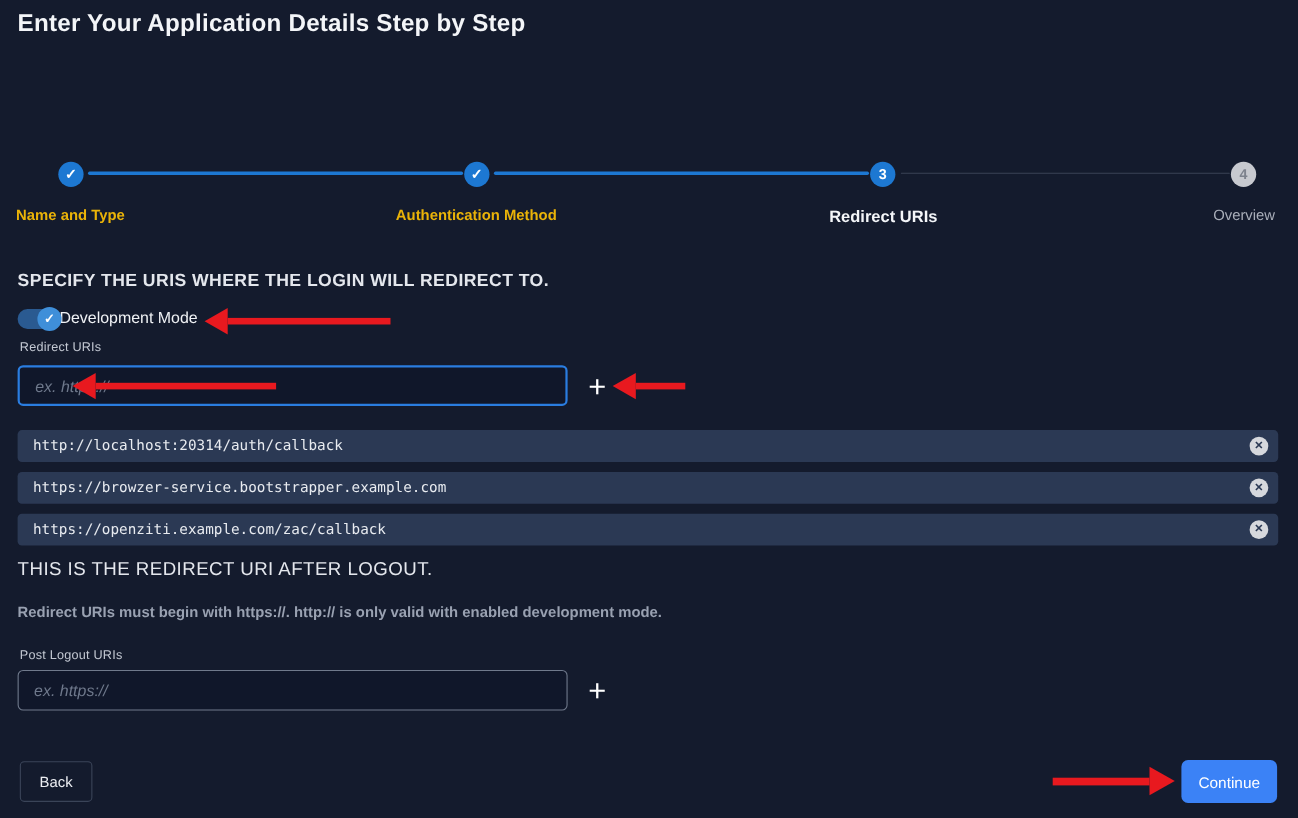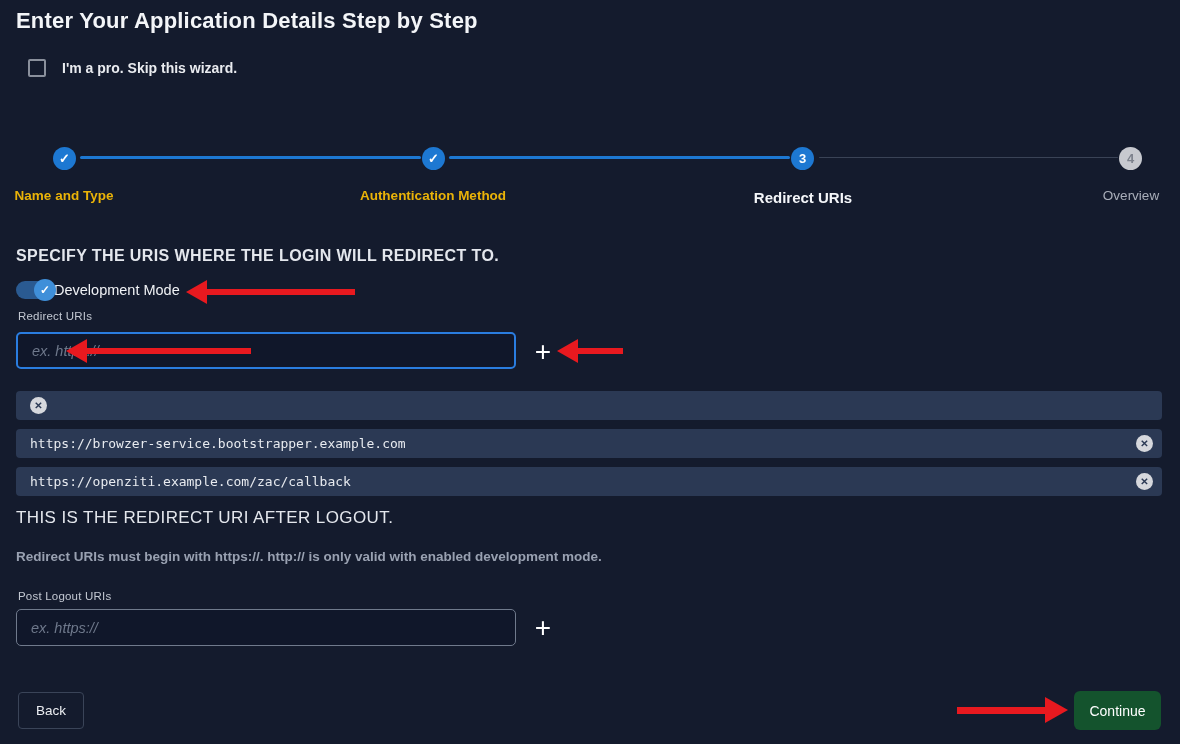--- a/index.html
+++ b/index.html
@@ -127,36 +127,32 @@
 
   
   .back-btn {
     position: absolute; left: 18px; top: 692px;
     background: transparent; border: 1px solid #3a4458; border-radius: 4px;
     color: #eceef2; font-size: 13.5px; padding: 10px 17px; cursor: pointer;
     font-family: "Liberation Sans", sans-serif;
   }
   .continue-btn {
     position: absolute; left: 1074px; top: 691px; width: 87px; height: 39px;
-    background: #14532d; border: none; border-radius: 6px;
+    background: #3b82f6; border: none; border-radius: 6px;
     color: #ffffff; font-size: 14px; font-weight: 400; cursor: pointer;
     font-family: "Liberation Sans", sans-serif;
   }
 </style>
 </head>
 <body>
 
 <div id="app">
 
   <h1 class="page-title">Enter Your Application Details Step by Step</h1>
 
-  <div class="skip-row">
-    <span class="checkbox"></span>
-    <span class="skip-label">I'm a pro. Skip this wizard.</span>
-  </div>
 
   <div class="stepper">
     <div class="step-line" style="left:80px;width:341px;"></div>
     <div class="step-line" style="left:449px;width:341px;"></div>
     <div class="step-line thin" style="left:819px;width:299px;"></div>
 
     <div class="step-circle done" style="left:53px;">
       <span class="chk">✓</span>
     </div>
     <div class="step-circle done" style="left:422px;">
@@ -196,20 +192,21 @@
       <span class="shaft"></span>
   </div>
   <button class="plus-btn plus-redirect">+</button>
   <div class="arrow arrow-plus">
     <span class="head-left"></span>
       <span class="shaft"></span>
   </div>
 
   <div class="uri-list">
     <div class="uri-row">
+      <span class="uri-text">http://localhost:20314/auth/callback</span>
       <button class="uri-remove">✕</button>
     </div>
     <div class="uri-row">
       <span class="uri-text">https://browzer-service.bootstrapper.example.com</span>
       <button class="uri-remove">✕</button>
     </div>
     <div class="uri-row">
       <span class="uri-text">https://openziti.example.com/zac/callback</span>
       <button class="uri-remove">✕</button>
     </div>

